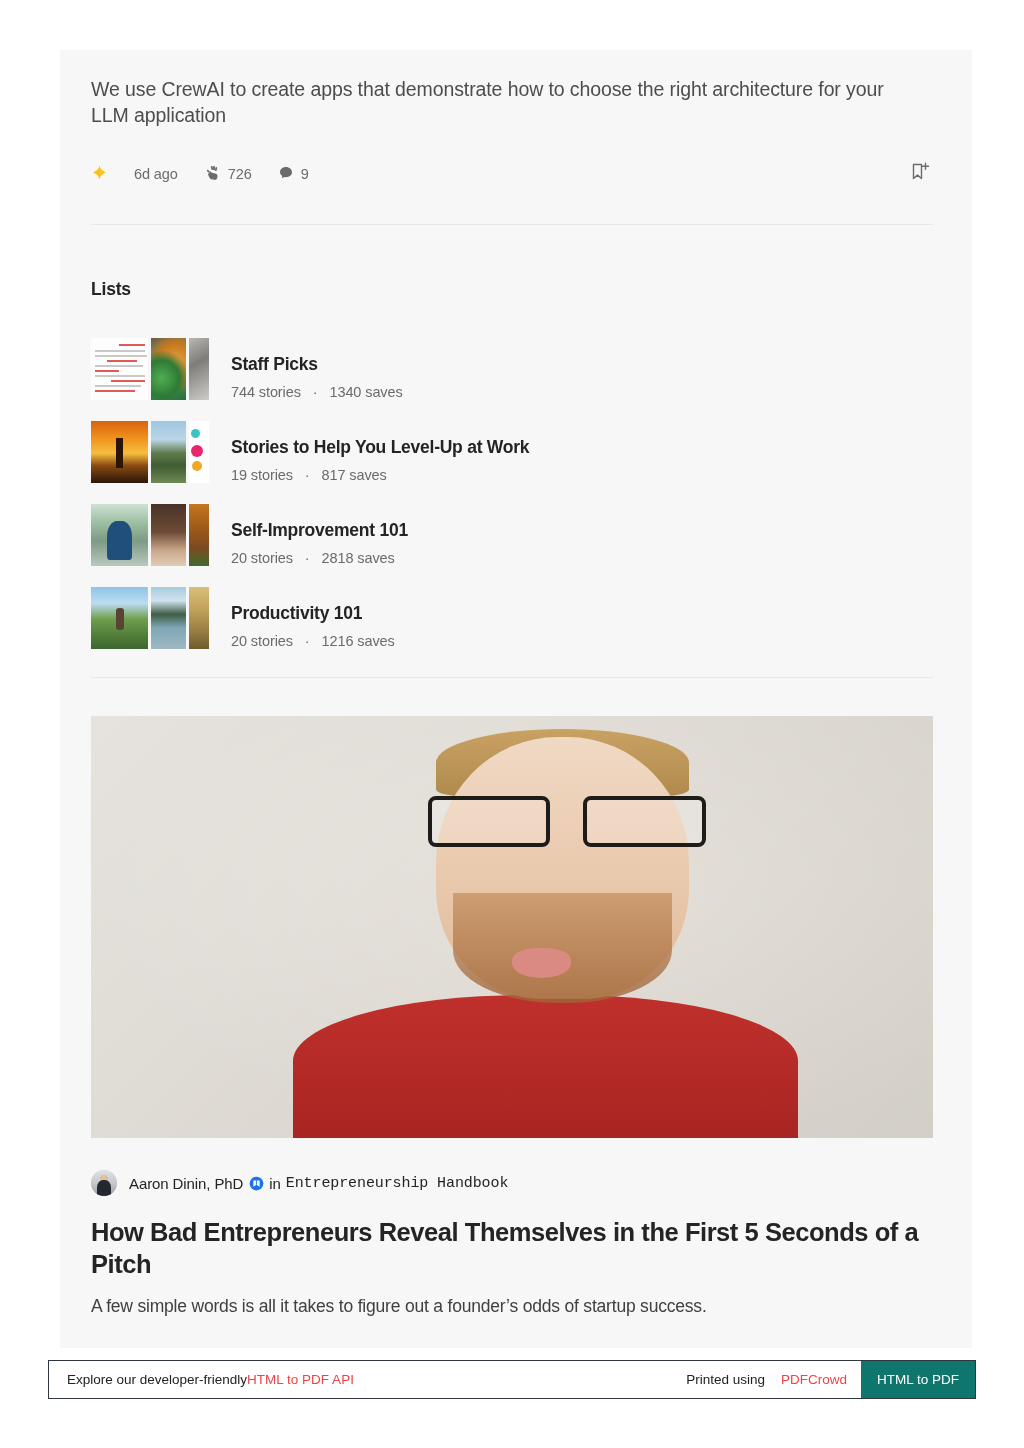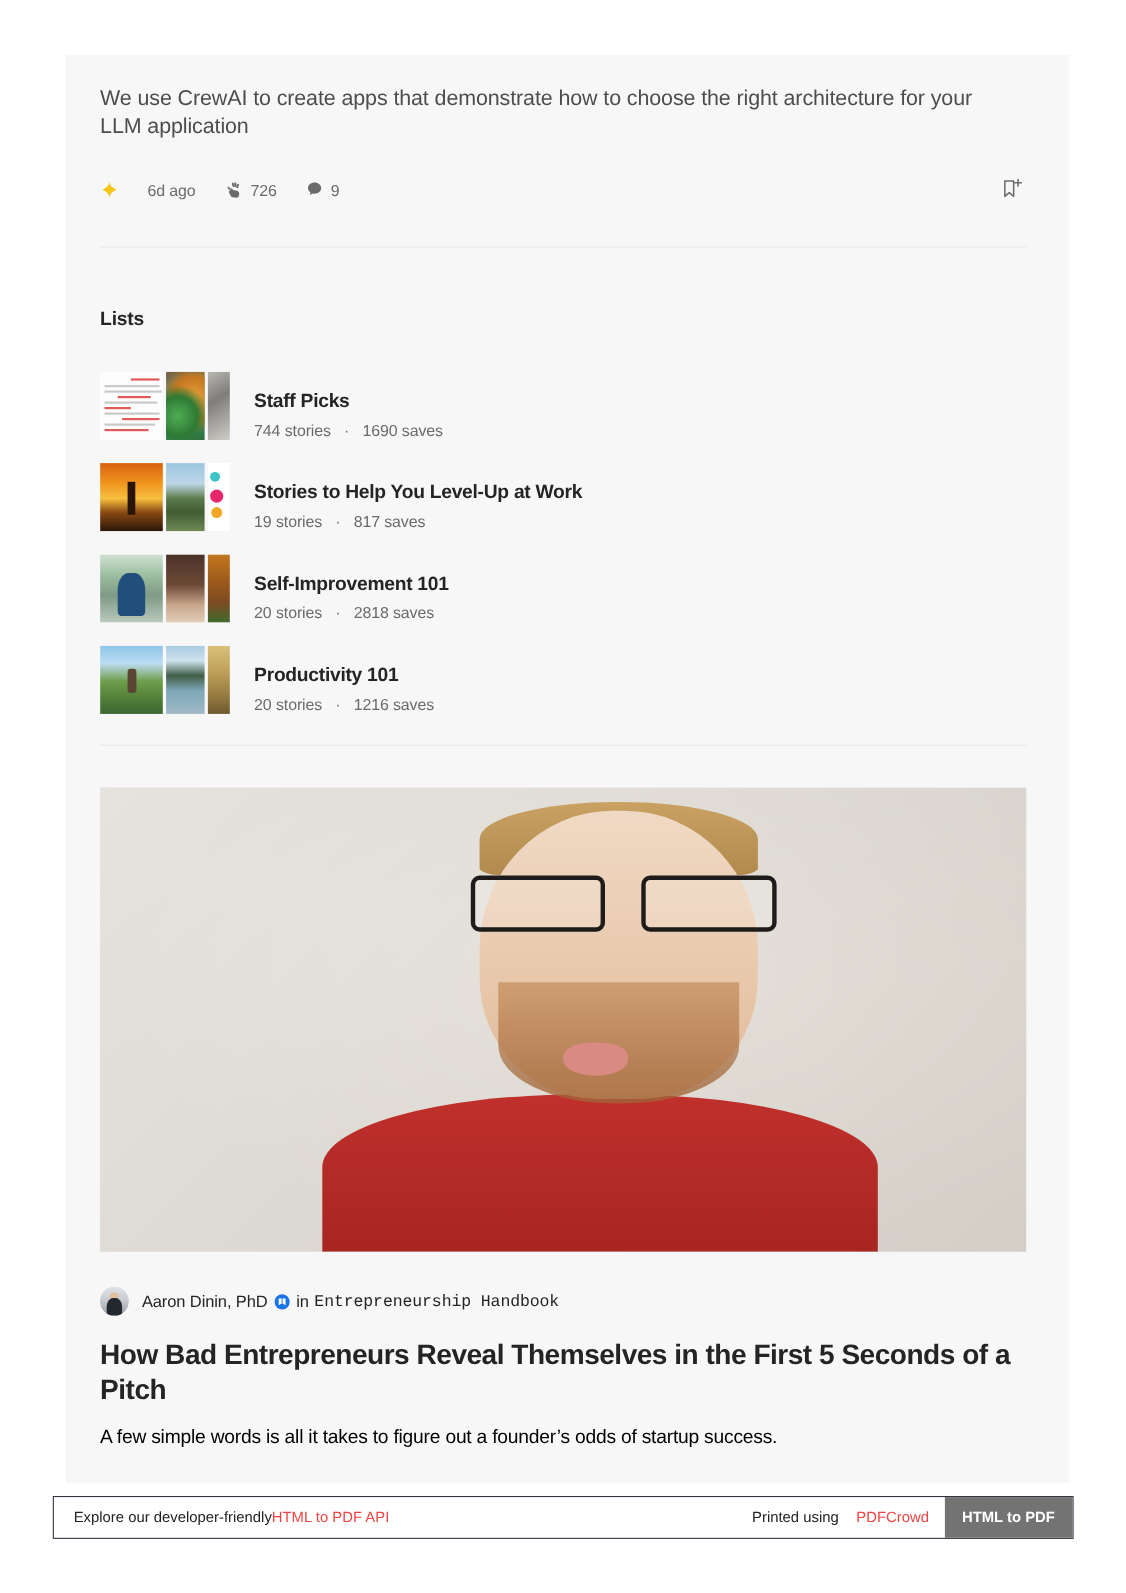--- a/index.html
+++ b/index.html
@@ -163,21 +163,21 @@
     font-size: 25.5px;
     font-weight: 700;
     color: #242424;
     letter-spacing: -0.45px;
     line-height: 32px;
     margin-top: 20px;
     width: 835px;
   }
   .hero-sub {
     font-size: 17.5px;
-    color: #000000;
+    color: #404040;
     letter-spacing: -0.2px;
     line-height: 24px;
     margin-top: 14px;
   }
 
   
   .footer {
     position: absolute;
     left: 48px;
     top: 1360px;
@@ -198,23 +198,23 @@
   }
   .footer-right {
     display: flex;
     align-items: center;
     padding-right: 14px;
     color: #222;
     gap: 16px;
   }
   .footer a { color: #ef4444; text-decoration: none; }
   .footer-btn {
-    background: #737373;
+    background: #0f766e;
     color: #ffffff;
-    font-weight: 700;
+    font-weight: 400;
     display: flex;
     align-items: center;
     padding: 0 16px;
     white-space: nowrap;
   }
 
   
   .art-doc {
     background: #fdfdfd;
   }
@@ -409,21 +409,21 @@
               <i class="ln red" style="top:52px;width:40px"></i>
             </div>
             <div class="thumb mid art-market"></div>
             <div class="thumb small art-gray"></div>
           </div>
           <div class="list-text">
             <div class="list-name">Staff Picks</div>
             <div class="list-stats">
               <span>744 stories</span>
               <span class="dot">·</span>
-              <span>1690 saves</span>
+              <span>1340 saves</span>
             </div>
           </div>
         </div>
 
         <div class="list-item">
           <div class="thumbs">
             <div class="thumb big art-sunset"></div>
             <div class="thumb mid art-building"></div>
             <div class="thumb small art-shapes">
               <i class="sh" style="left:2px;top:8px;width:9px;height:9px;background:#3cc3c8"></i>

